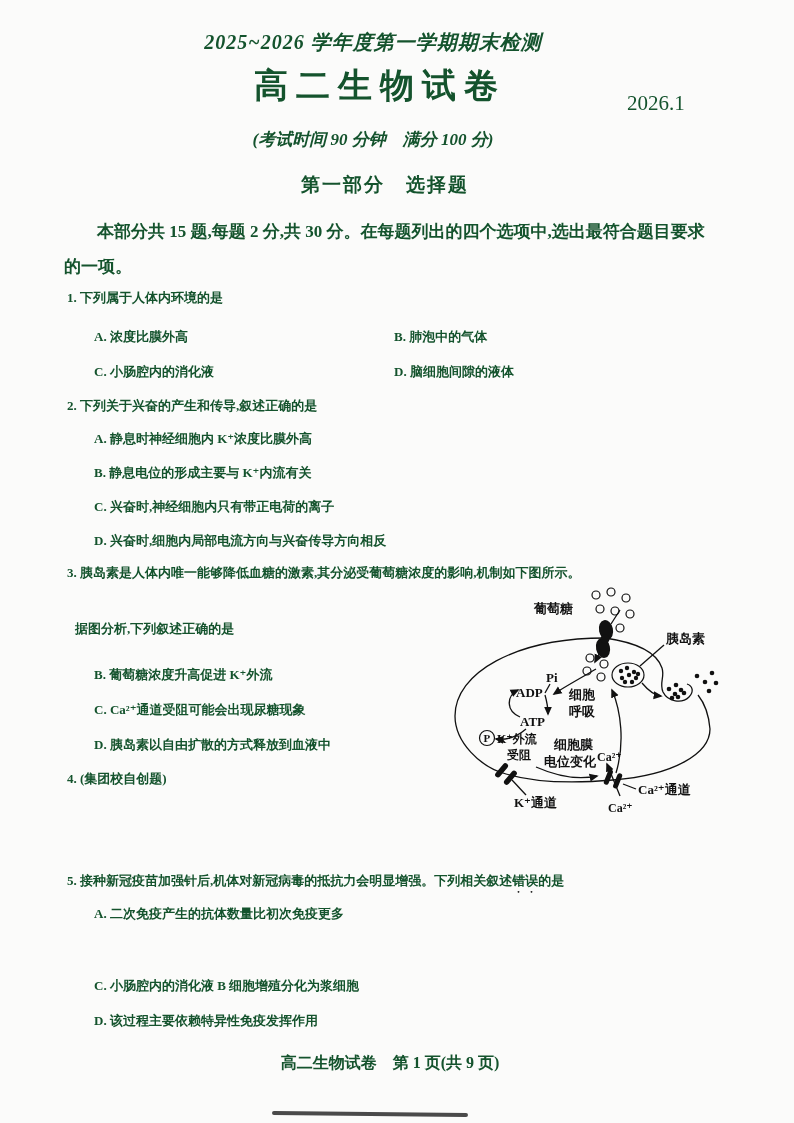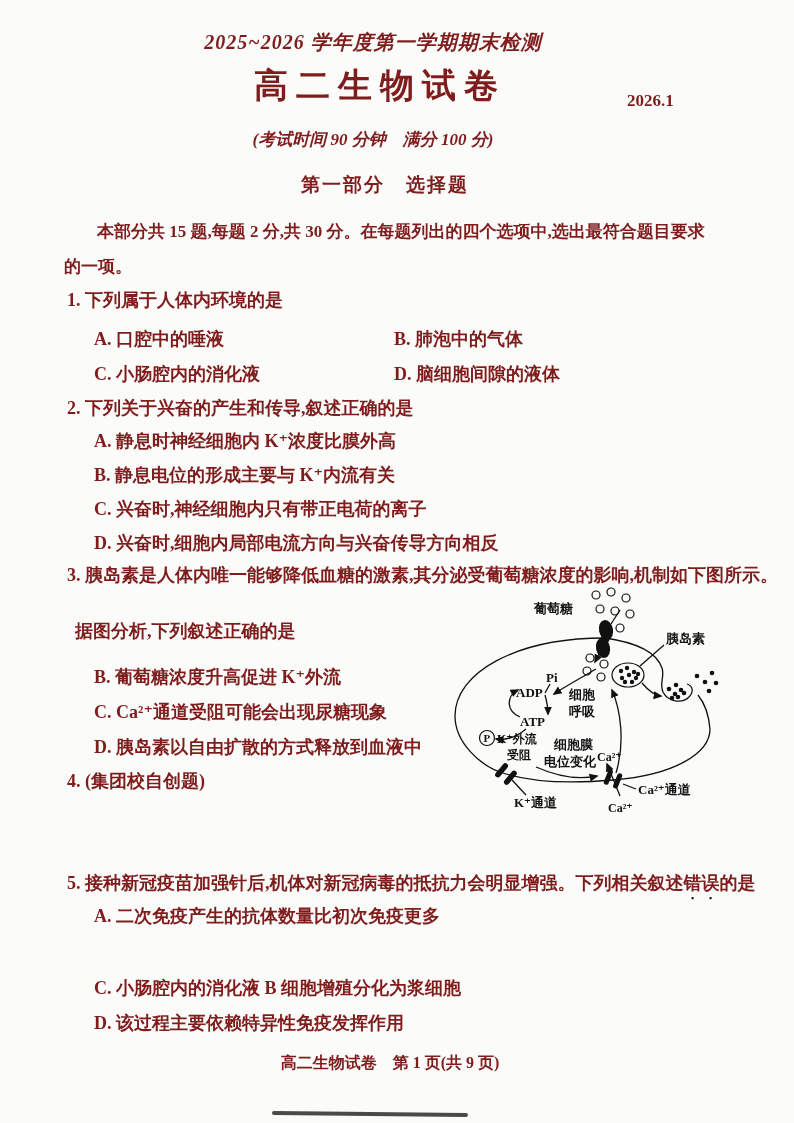--- a/index.html
+++ b/index.html
@@ -1,22 +1,22 @@
 <!DOCTYPE html>
 <html><head>
 <meta charset="utf-8">
 <style>
   html,body{margin:0;padding:0;background:#e8e8e6;}
   .page{position:relative;width:794px;height:1123px;margin:0 auto;background:#fbfbfa;overflow:hidden;
-        font-family:"Liberation Serif","DejaVu Serif",serif;color:#7f1d1d;}
-  .ln{position:absolute;white-space:nowrap;font-size:18px;font-weight:600;line-height:1.2;}
+        font-family:"Liberation Serif","DejaVu Serif",serif;color:#14532d;}
+  .ln{position:absolute;white-space:nowrap;font-size:13px;font-weight:600;line-height:1.2;}
   .ctr{left:0;width:794px;text-align:center;}
   .hdr{font-size:20px;font-weight:700;font-style:italic;letter-spacing:1px;}
   .title{font-size:34px;font-weight:700;letter-spacing:8px;}
-  .date{font-size:17px;font-weight:700;}
+  .date{font-size:21px;font-weight:400;}
   .info{font-size:17px;font-weight:700;font-style:italic;}
   .sect{font-size:19px;font-weight:700;letter-spacing:2px;}
   .intro{font-size:17px;font-weight:700;}
   .foot{font-size:16px;font-weight:600;}
   .emph{text-emphasis:filled dot #141414;-webkit-text-emphasis:filled dot #141414;
         text-emphasis-position:under right;-webkit-text-emphasis-position:under;}
   .smudge{position:absolute;left:272px;top:1112px;width:196px;height:4px;background:#2a2a2a;
           border-radius:2px;transform:rotate(.6deg);opacity:.85;}
   svg text{font-family:"Liberation Serif","DejaVu Serif",serif;font-weight:600;fill:#111;}
   svg .lab13{font-size:13px;}
@@ -35,21 +35,21 @@
   <div class="ln ctr hdr" style="top:30px;transform:translateX(-24px);">2025~2026 学年度第一学期期末检测</div>
   <div class="ln ctr title" style="top:66px;transform:translateX(-17px);">高二生物试卷</div>
   <div class="ln date" style="left:627px;top:91px;">2026.1</div>
   <div class="ln ctr info" style="top:130px;transform:translateX(-24px);">(考试时间 90 分钟　满分 100 分)</div>
   <div class="ln ctr sect" style="top:174px;transform:translateX(-12px);">第一部分　选择题</div>
 
   <div class="ln intro" style="left:97px;top:222px;">本部分共 15 题,每题 2 分,共 30 分。在每题列出的四个选项中,选出最符合题目要求</div>
   <div class="ln intro" style="left:64px;top:257px;">的一项。</div>
 
   <div class="ln" style="left:67px;top:290px;">1. 下列属于人体内环境的是</div>
-  <div class="ln" style="left:94px;top:329px;">A. 口腔中的唾液</div>
+  <div class="ln" style="left:94px;top:329px;">A. 浓度比膜外高</div>
   <div class="ln" style="left:394px;top:329px;">B. 肺泡中的气体</div>
   <div class="ln" style="left:94px;top:364px;">C. 小肠腔内的消化液</div>
   <div class="ln" style="left:394px;top:364px;">D. 脑细胞间隙的液体</div>
 
   <div class="ln" style="left:67px;top:398px;">2. 下列关于兴奋的产生和传导,叙述正确的是</div>
   <div class="ln" style="left:94px;top:431px;">A. 静息时神经细胞内 K⁺浓度比膜外高</div>
   <div class="ln" style="left:94px;top:465px;">B. 静息电位的形成主要与 K⁺内流有关</div>
   <div class="ln" style="left:94px;top:499px;">C. 兴奋时,神经细胞内只有带正电荷的离子</div>
   <div class="ln" style="left:94px;top:533px;">D. 兴奋时,细胞内局部电流方向与兴奋传导方向相反</div>
 

